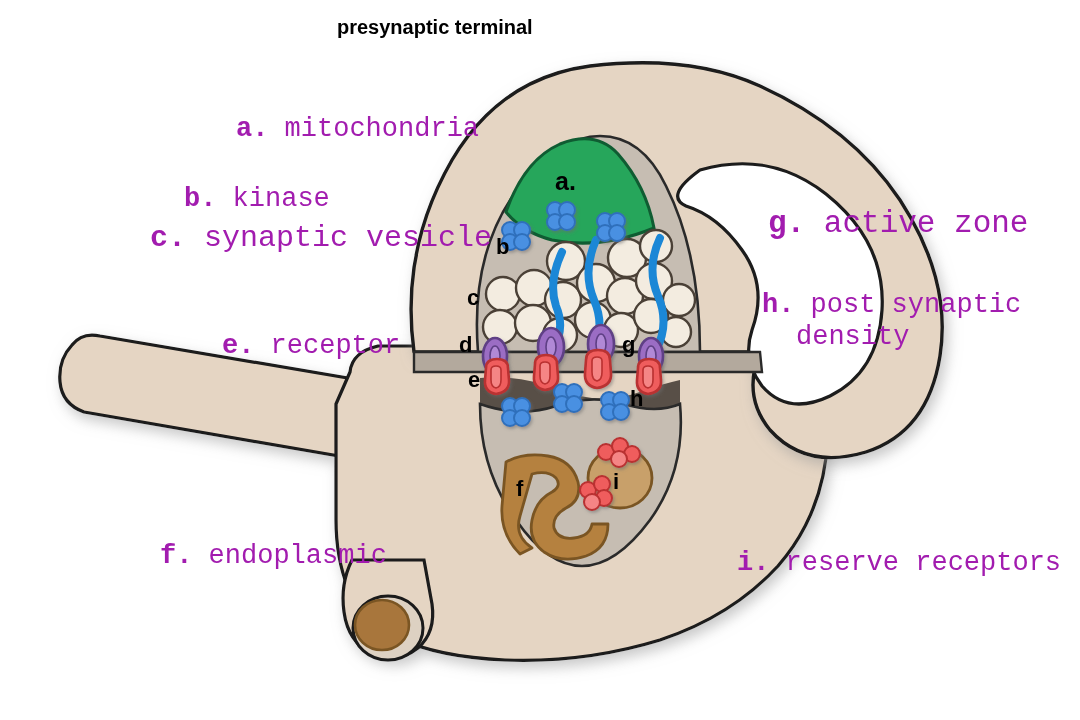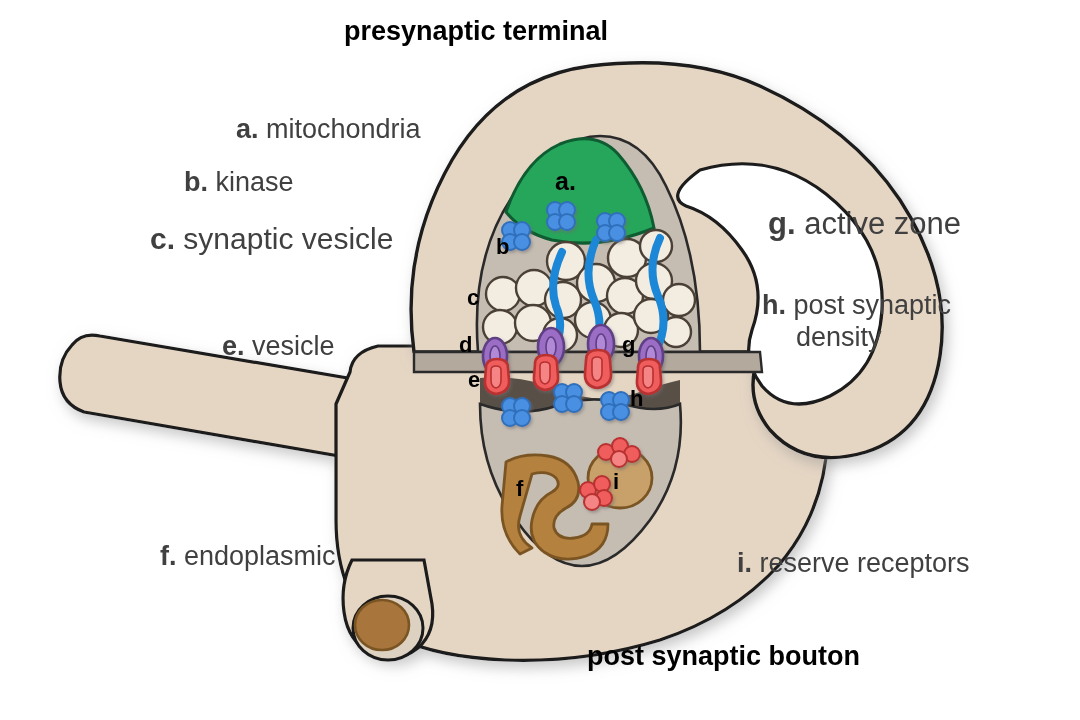--- a/index.html
+++ b/index.html
@@ -9,38 +9,38 @@
     background:#ffffff;
     font-family:"Liberation Sans", sans-serif;
     overflow:hidden;
     position:relative;
   }
   #stage{position:absolute;inset:0;width:1080px;height:720px;}
   svg.art{position:absolute;left:0;top:0;width:1080px;height:720px;}
 
   .lbl{
     position:absolute;
-    font-family:Liberation Sans, sans-serif;
-    color:#404040;
+    font-family:Liberation Mono, monospace;
+    color:#a21caf;
     white-space:nowrap;
     line-height:1.18;
   }
   .lbl .k{font-weight:bold;}
   .title{
     position:absolute;
     font-family:"Liberation Sans", sans-serif;
     font-weight:bold;
     color:#000;
     white-space:nowrap;
   }
-  .t-pre{ left:344px; top:16px; font-size:27px; }
+  .t-pre{ left:337px; top:16px; font-size:20px; }
   .t-post{ left:587px; top:641px; font-size:27px; }
 
   .l-a{ left:236px; top:114px;  font-size:27px; }
-  .l-b{ left:184px; top:167px;  font-size:27px; }
+  .l-b{ left:184px; top:184px;  font-size:27px; }
   .l-c{ left:150px; top:221px;  font-size:30px; }
   .l-d{ left:176px; top:277px;  font-size:27px; }
   .l-e{ left:222px; top:331px;  font-size:27px; }
   .l-f{ left:160px; top:511px;  font-size:27px; text-align:center;margin-top:30px; }
   .l-f .line2{display:block;text-align:center;}
   .l-g{ left:768px; top:206px;  font-size:31px; }
   .l-h{ left:762px; top:290px;  font-size:27px; }
   .l-h .line2{display:block; margin-left:34px;}
   .l-i{ left:737px; top:548px;  font-size:27px; }
 
@@ -271,37 +271,36 @@
     <text class="ltr" x="459" y="352" font-size="22">d</text>
     <text class="ltr" x="468" y="387" font-size="22">e</text>
     <text class="ltr" x="516" y="496" font-size="22">f</text>
     <text class="ltr" x="622" y="352" font-size="22">g</text>
     <text class="ltr" x="630" y="406" font-size="22">h</text>
     <text class="ltr" x="613" y="489" font-size="22">i</text>
   </svg>
 
   <div class="title t-pre">presynaptic terminal</div>
 
-  <div class="title t-post">post synaptic bouton</div>
 
   <div class="lbl l-a">
     <span class="k">a.</span><span> mitochondria</span>
   </div>
 
   <div class="lbl l-b">
     <span class="k">b.</span><span> kinase</span>
   </div>
 
   <div class="lbl l-c">
     <span class="k">c.</span><span> synaptic vesicle</span>
   </div>
 
 
   <div class="lbl l-e">
-    <span class="k">e.</span><span> vesicle</span>
+    <span class="k">e.</span><span> receptor</span>
   </div>
 
   <div class="lbl l-f">
     <span class="k">f.</span><span> endoplasmic</span>
   </div>
 
   <div class="lbl l-g">
     <span class="k">g.</span><span> active zone</span>
   </div>
 

